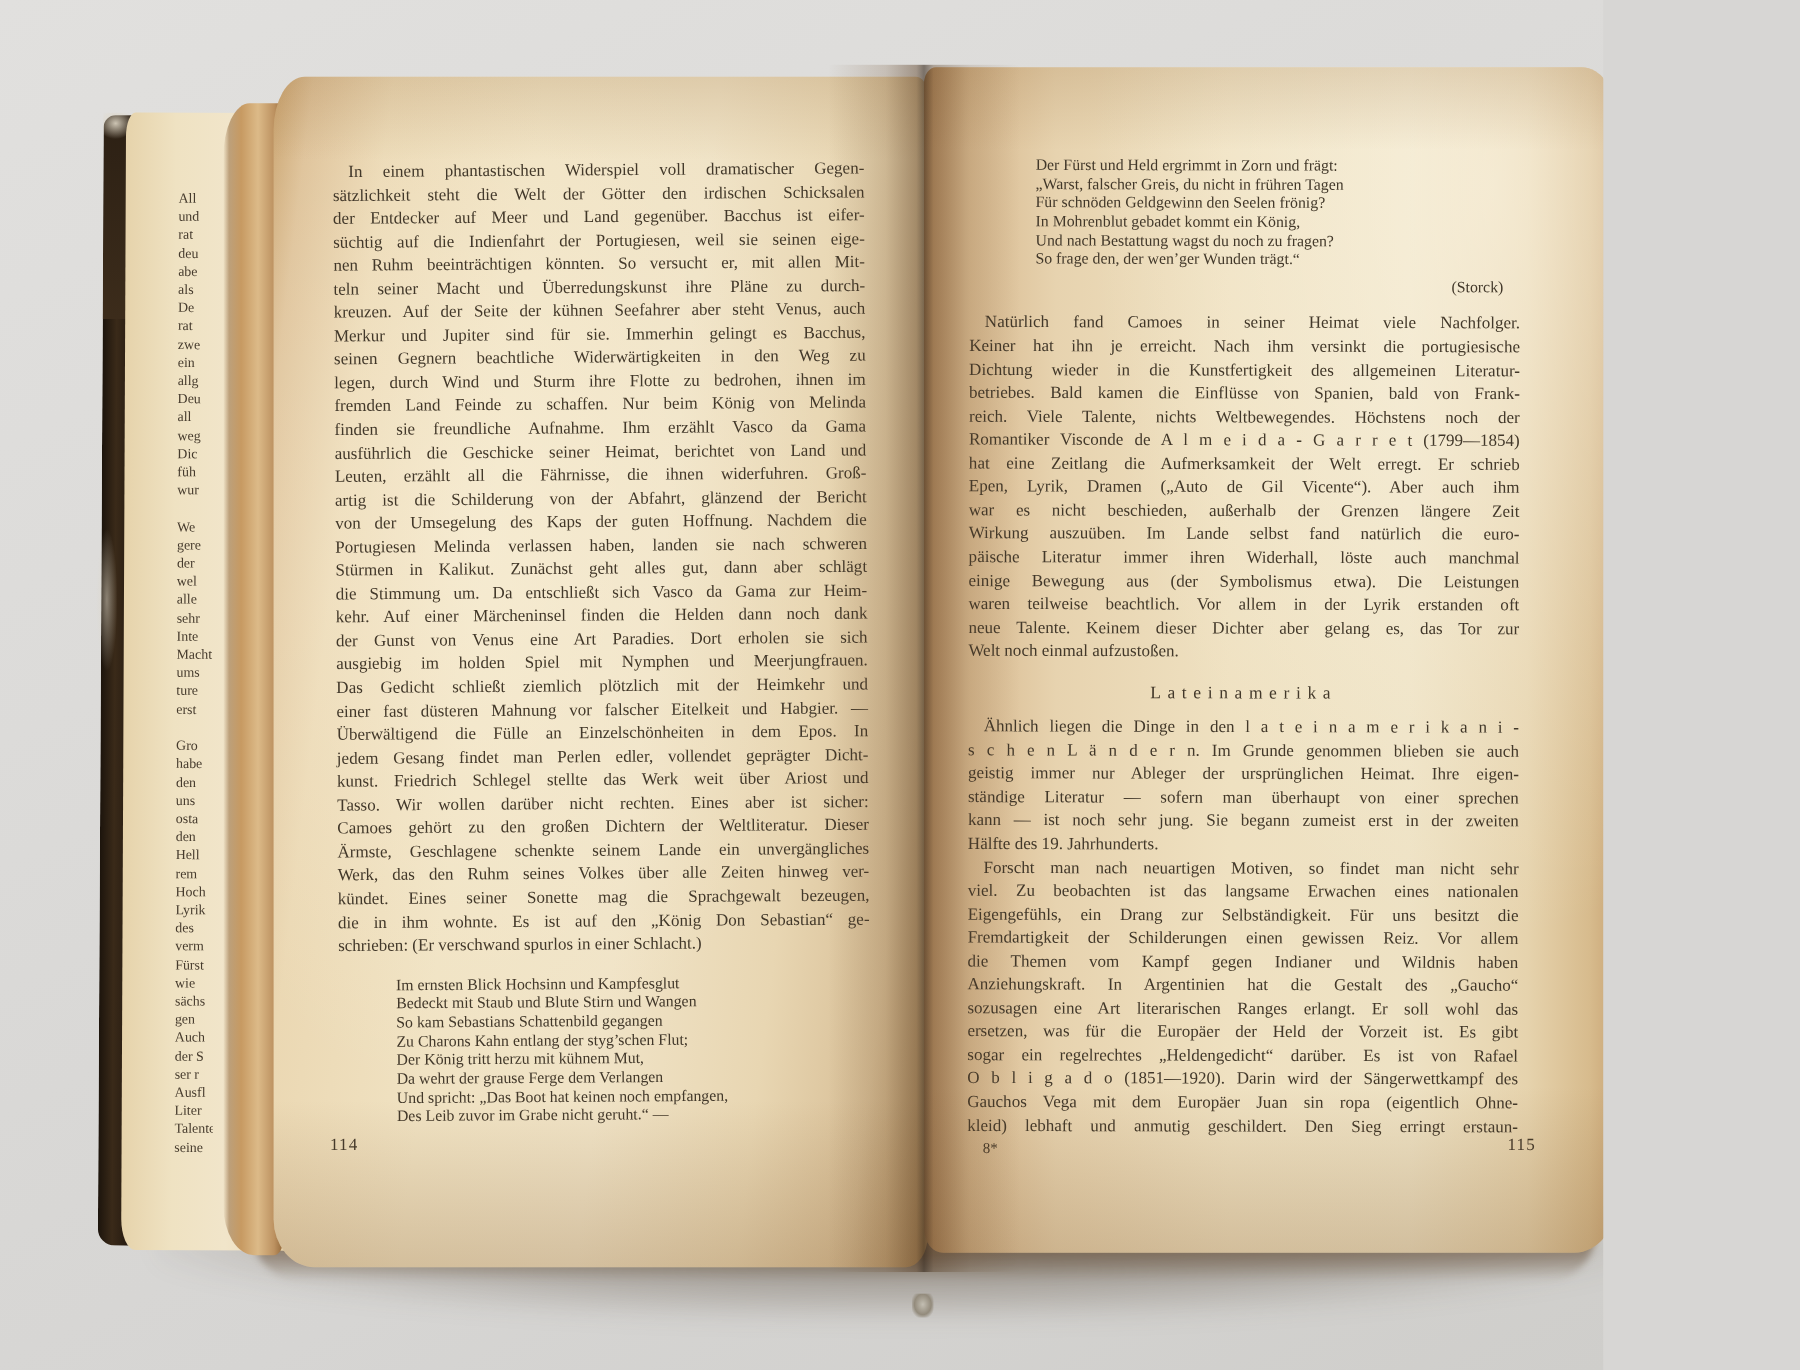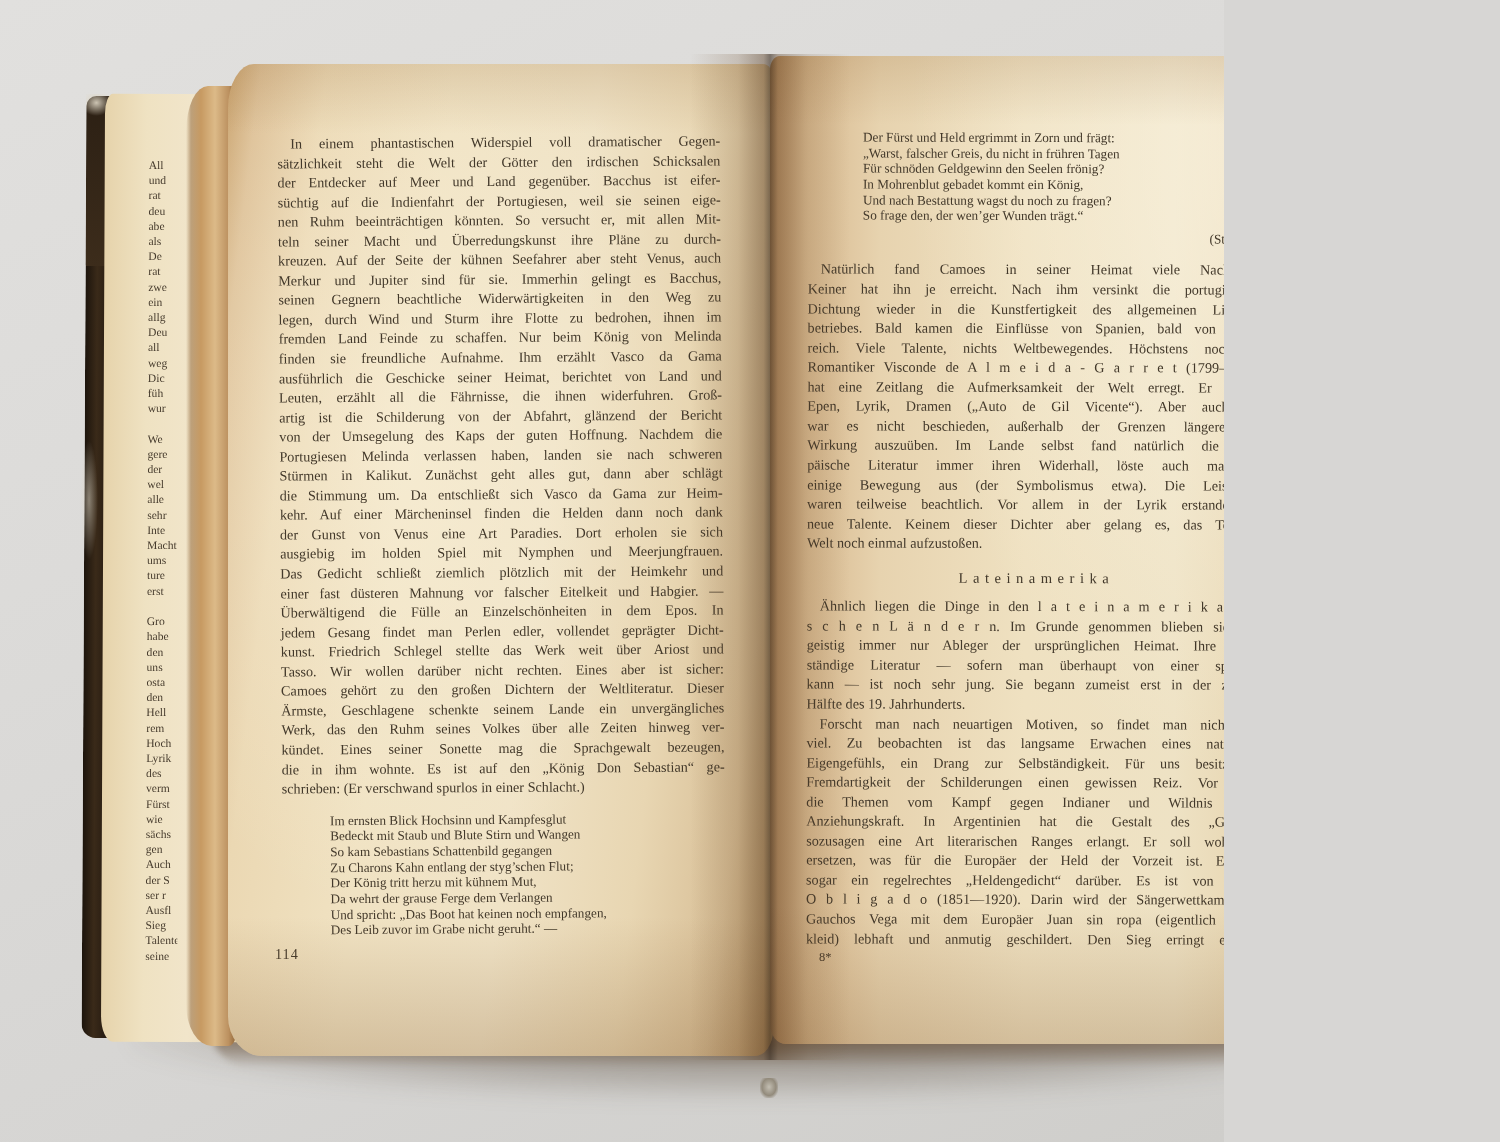--- a/index.html
+++ b/index.html
@@ -1,16 +1,16 @@
 <!DOCTYPE html>
 <html><head>
 <meta charset="utf-8">
 <style>
   html,body{margin:0;padding:0;background:#d7d6d4;}
-  .scene{position:relative;width:1224px;height:1142px;overflow:hidden;
+  .scene{position:relative;width:1336px;height:1142px;overflow:hidden;
          background:linear-gradient(155deg,#e1e0de 0%,#dcdbd9 35%,#d6d5d3 70%,#cfcecb 100%);
          font-family:"Liberation Serif", serif;}
   
   .book-shadow{position:absolute;left:130px;top:990px;width:1240px;height:110px;
                background:radial-gradient(ellipse at 50% 40%,rgba(70,55,38,0.5) 0%,rgba(70,55,38,0.25) 45%,rgba(70,55,38,0) 75%);
                filter:blur(9px);}
   .bottom-edge{position:absolute;left:210px;top:1026px;width:1120px;height:42px;
                background:linear-gradient(180deg,rgba(128,92,52,0.65) 0%,rgba(84,58,32,0.45) 45%,rgba(60,42,24,0) 100%);
                border-radius:0 0 60px 60px;filter:blur(3px);}
   
@@ -137,21 +137,21 @@
         <div class="frag-line">des</div>
         <div class="frag-line">verm</div>
         <div class="frag-line">Fürst</div>
         <div class="frag-line">wie</div>
         <div class="frag-line">sächs</div>
         <div class="frag-line">gen</div>
         <div class="frag-line">Auch</div>
         <div class="frag-line">der S</div>
         <div class="frag-line">ser r</div>
         <div class="frag-line">Ausfl</div>
-        <div class="frag-line">Sieg</div>
+        <div class="frag-line">Liter</div>
         <div class="frag-line">Talente</div>
         <div class="frag-line">seine</div>
       </div>
   </div>
 
   <div class="turn-edge"></div>
 
   <div class="page-left">
     <div class="textblock">
         <div class="block para">

